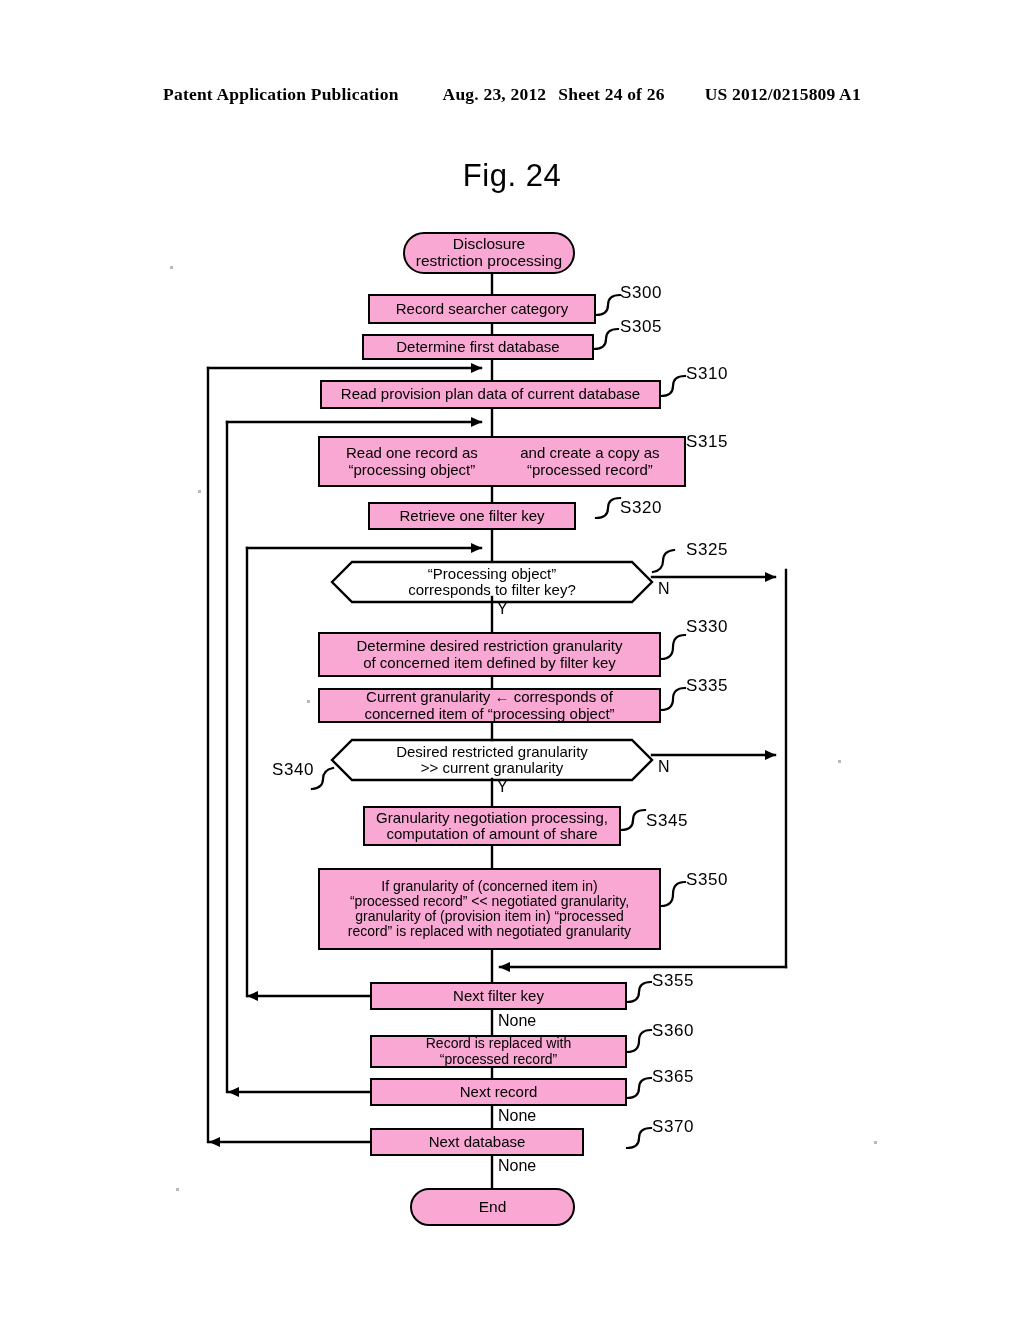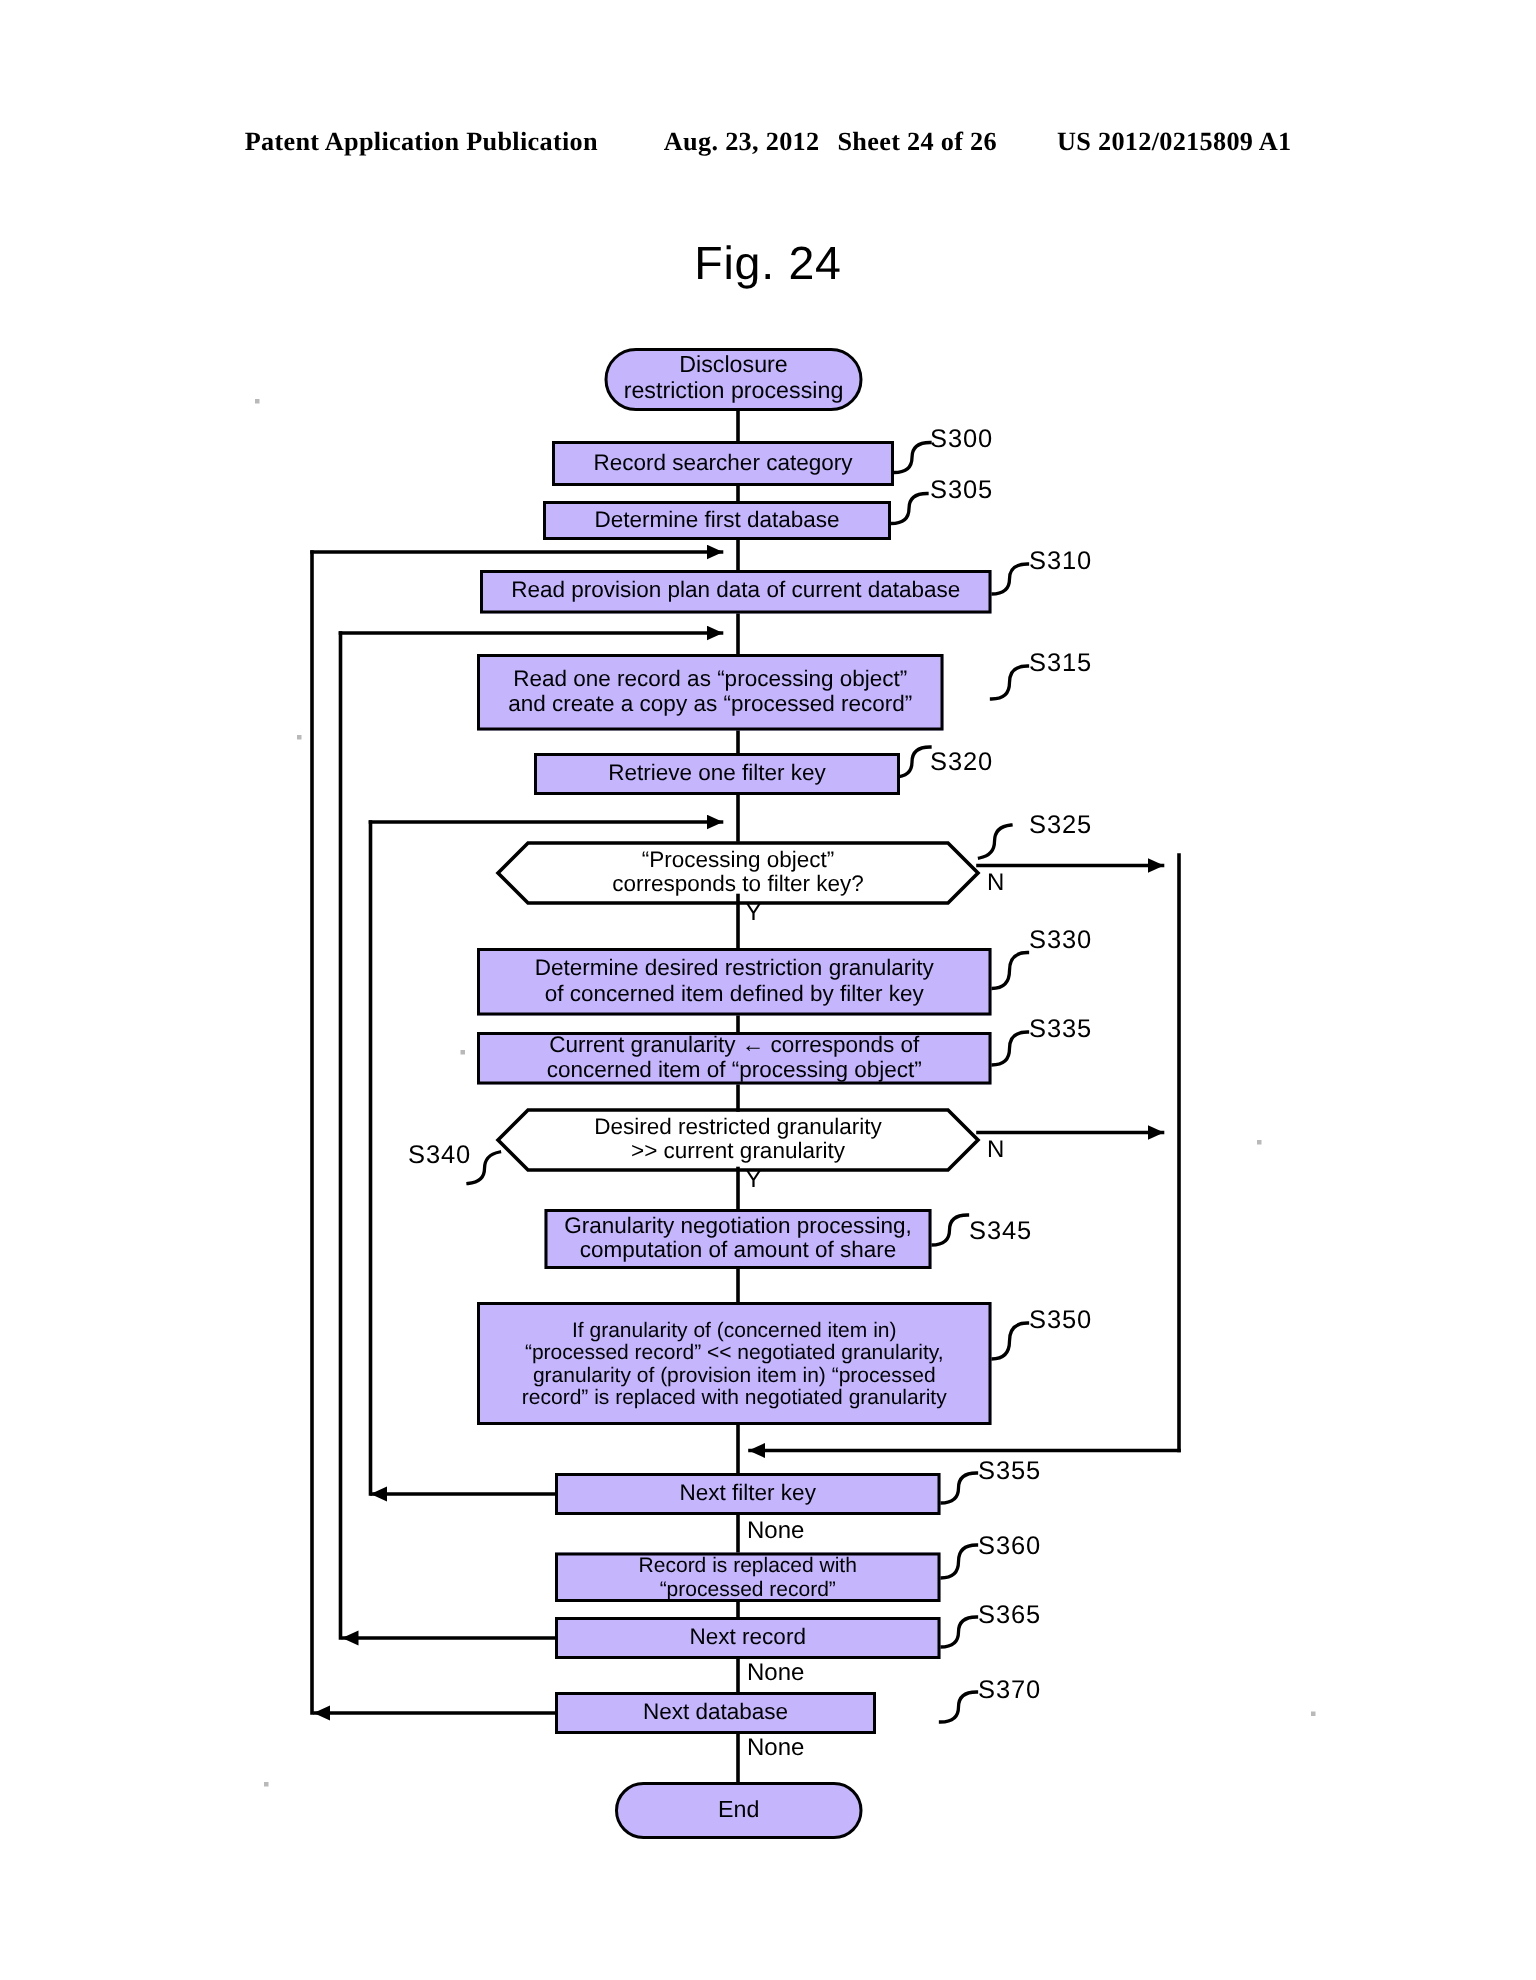--- a/index.html
+++ b/index.html
@@ -52,21 +52,21 @@
     top: 0;
     width: 1024px;
     height: 1320px;
   }
 
   
   .node {
     position: absolute;
     box-sizing: border-box;
     border: 2px solid #000;
-    background: #c4b5fd;
+    background: #f9a8d4;
     display: flex;
     align-items: center;
     justify-content: center;
     text-align: center;
     font-size: 15px;
     line-height: 1.08;
     padding: 1px 4px;
     z-index: 3;
   }
   .node.terminal {
@@ -213,27 +213,27 @@
 <div class="node" style="left:362px;top:334px;width:232px;height:26px;">
   <span>Determine first database</span>
 </div>
 <div class="steplabel" style="left:620px;top:317px;">S305</div>
 
 <div class="node" style="left:320px;top:380px;width:341px;height:29px;">
   <span>Read provision plan data of current database</span>
 </div>
 <div class="steplabel" style="left:686px;top:364px;">S310</div>
 
-<div class="node" style="left:318px;top:436px;width:311px;height:51px;flex-direction:column;">
+<div class="node" style="left:318px;top:436px;width:368px;height:51px;flex-direction:row;">
   <span>Read one record as “processing object”</span>
   <span>and create a copy as “processed record”</span>
 </div>
 <div class="steplabel" style="left:686px;top:432px;">S315</div>
 
-<div class="node" style="left:356px;top:502px;width:244px;height:28px;">
+<div class="node" style="left:368px;top:502px;width:208px;height:28px;">
   <span>Retrieve one filter key</span>
 </div>
 <div class="steplabel" style="left:620px;top:498px;">S320</div>
 
 <div class="hexlabel" style="left:352px;top:563px;width:280px;height:38px;flex-direction:column;">
   <span>“Processing object”</span>
   <span>corresponds to filter key?</span>
 </div>
 <div class="steplabel" style="left:686px;top:540px;">S325</div>
 <div class="edgelabel" style="left:497px;top:600px;">Y</div>

